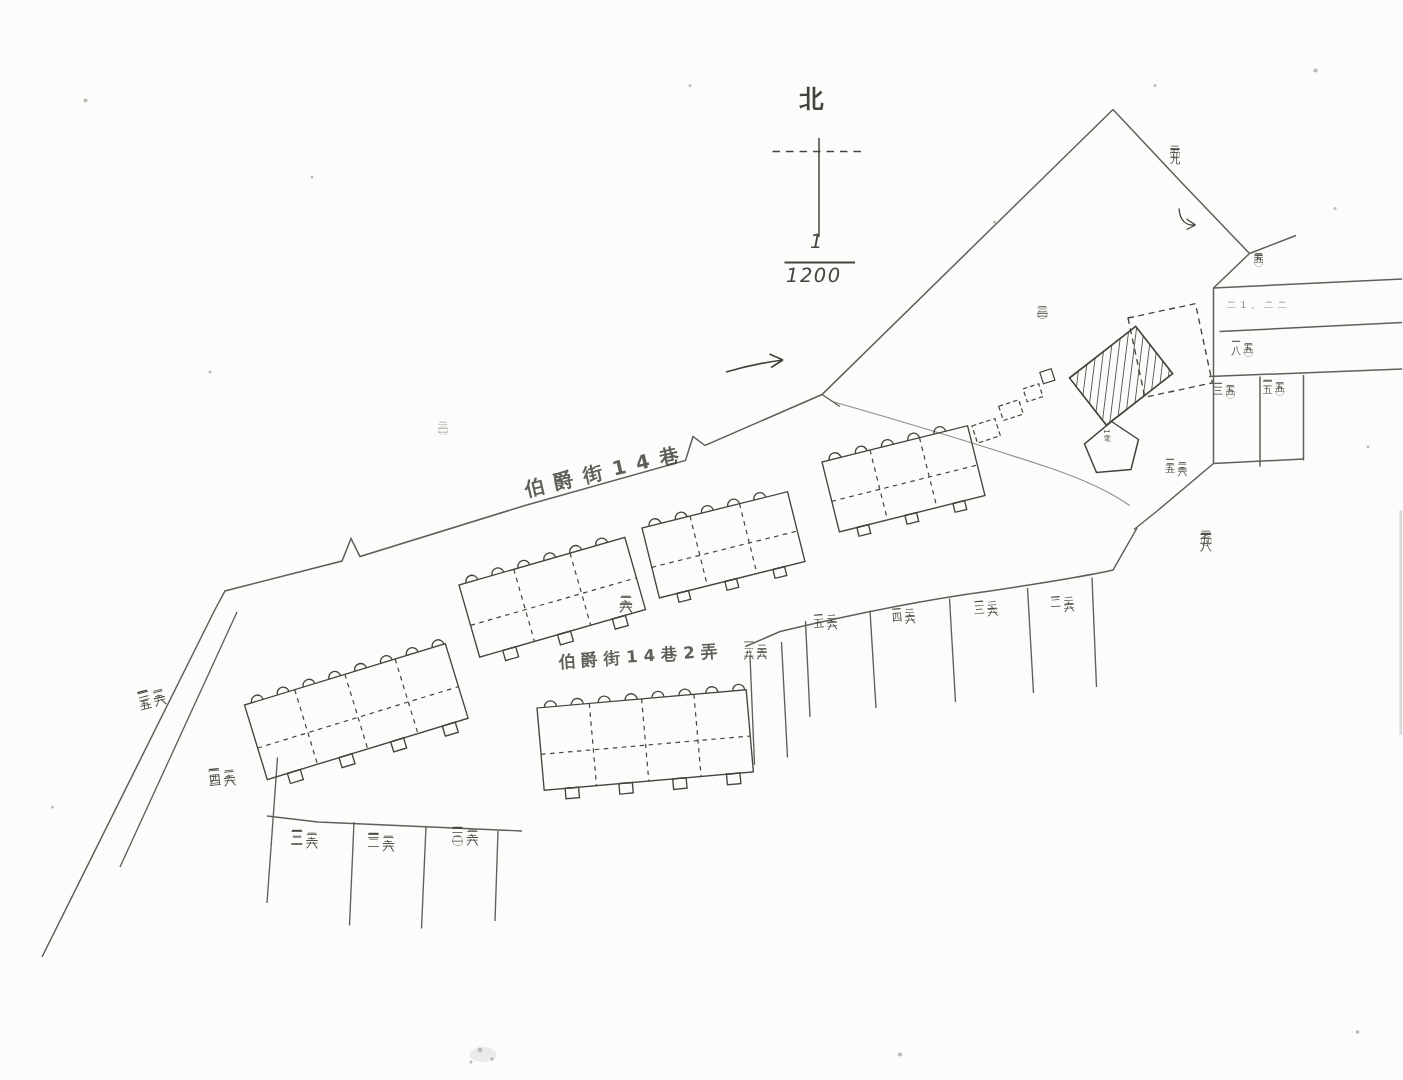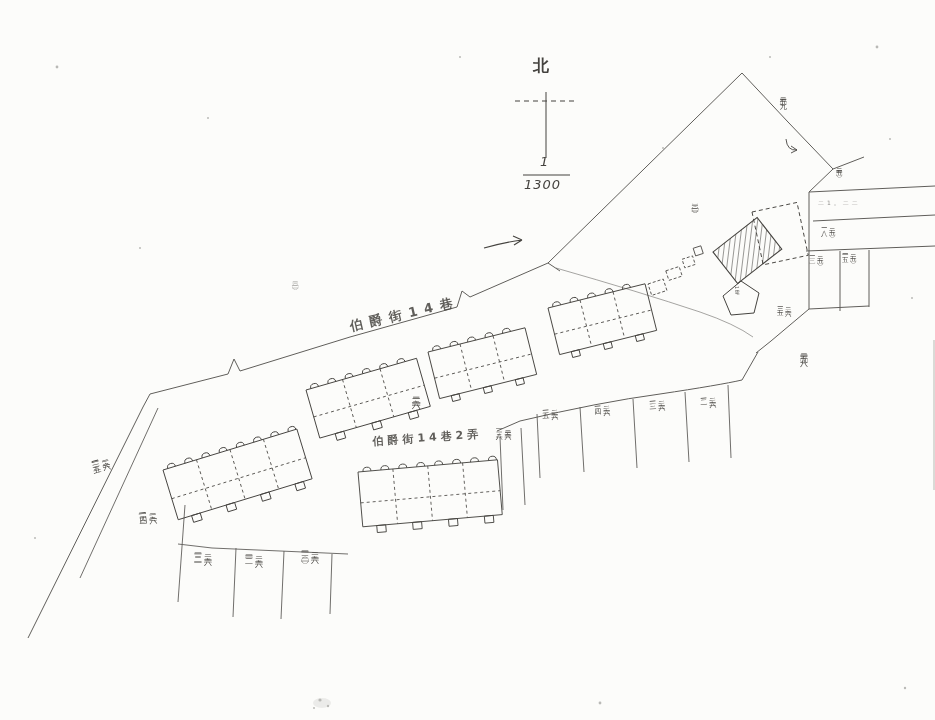--- a/index.html
+++ b/index.html
@@ -189,21 +189,21 @@
     <circle cx="320" cy="700" r="1.6"></circle>
         <circle cx="328" cy="706" r="1.2"></circle>
         <circle cx="314" cy="708" r="1"></circle>
     <ellipse cx="322" cy="703" rx="9" ry="5" opacity="0.25"></ellipse>
   </g>
 </svg>
 
 <div id="labels-layer">
   <div class="compass-char">北</div>
   <div class="scale-num">1</div>
-  <div class="scale-den">1300</div>
+  <div class="scale-den">1200</div>
   <div class="street-1">伯爵街14巷</div>
   <div class="street-2">伯爵街14巷2弄</div>
   <div class="pentagon-label">電1</div>
 <div class="vlabel" style="left: 290px; top: 276px; font-size: 7px; opacity: 0.5;">二三〇</div>
       <div class="vlabel" style="left: 690px; top: 198px; font-size: 7.5px;">二三〇</div>
       <div class="vlabel" style="left: 778px; top: 92px; font-size: 7px;">二五〇ー一九</div>
       <div class="vlabel" style="left: 835px; top: 164px; font-size: 6.5px;">二五〇ー一</div>
       <div class="hlabel" style="left: 818px; top: 199px; font-size: 6px; opacity: 0.6; letter-spacing: 3px;">二1。二二</div>
       <div class="vlabel" style="left: 820px; top: 224px; font-size: 6.5px;">二五〇
 ー八</div>

